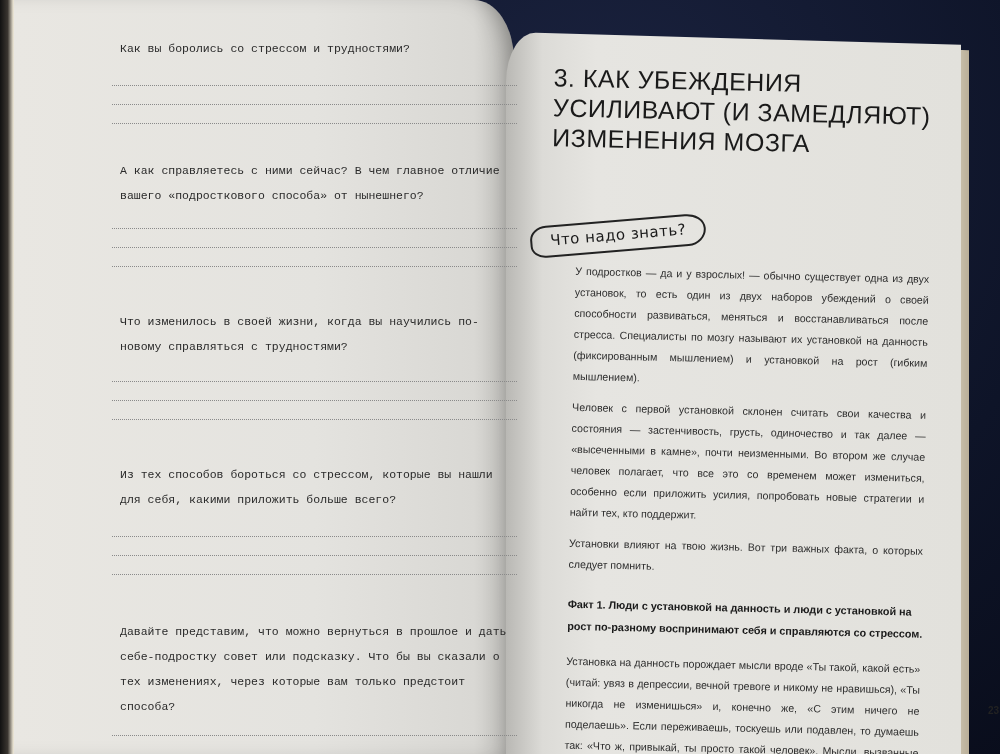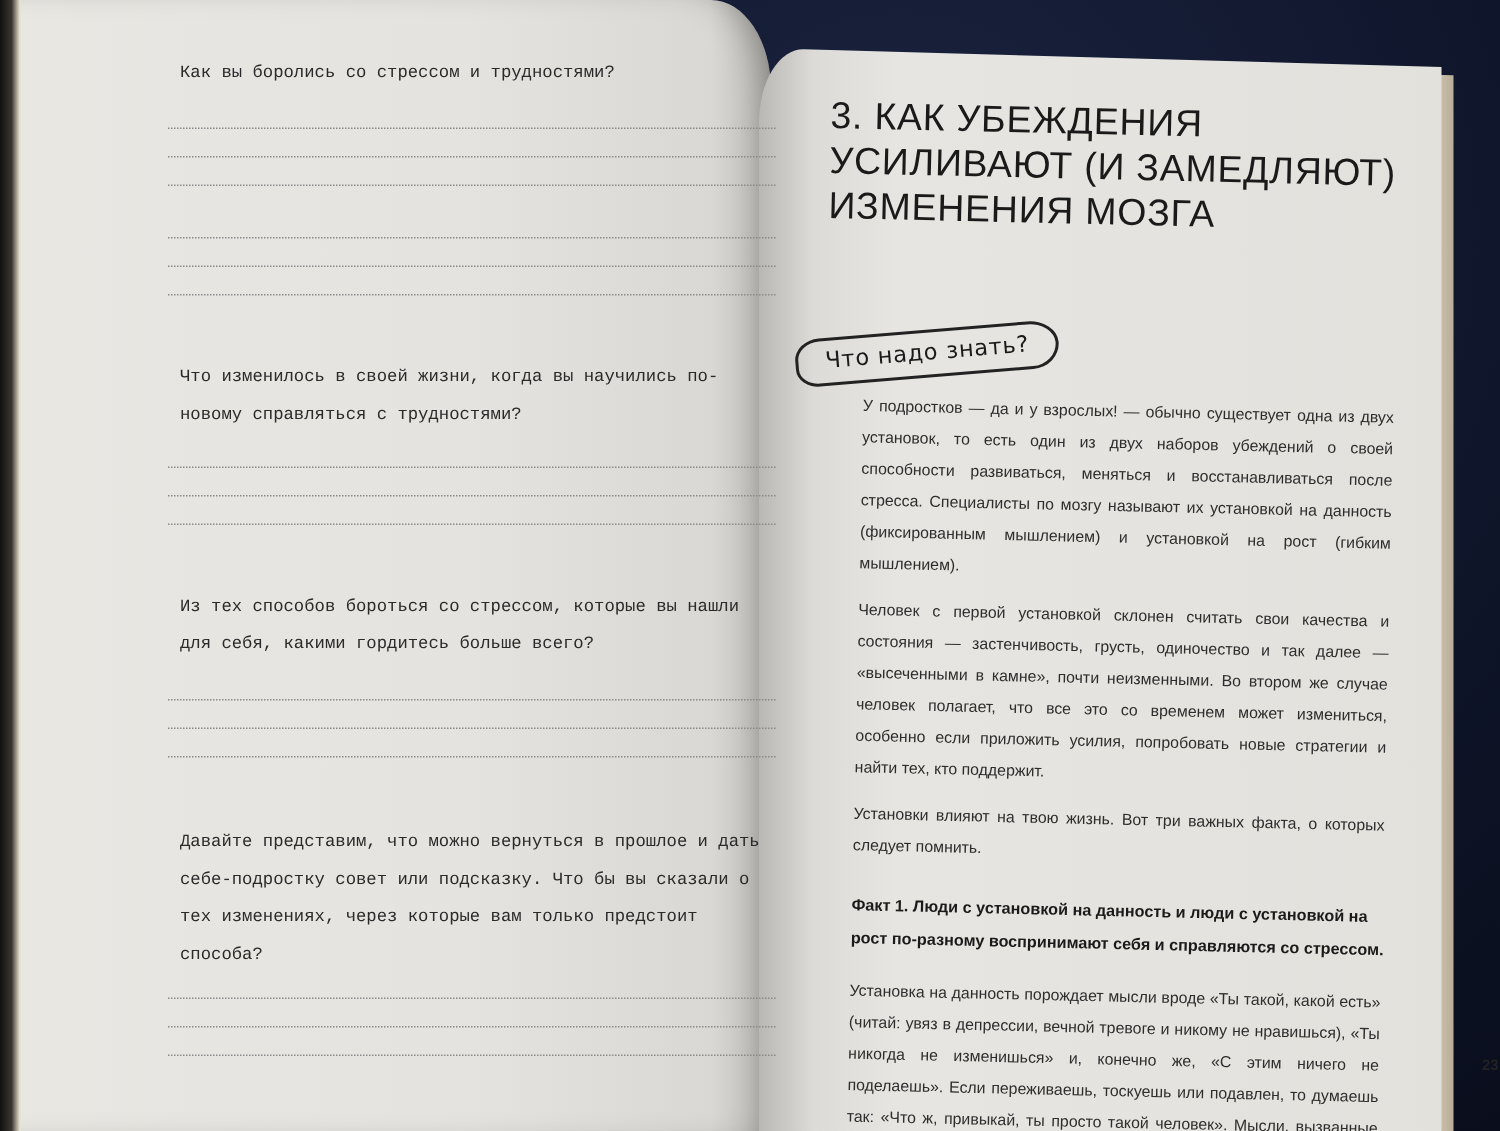--- a/index.html
+++ b/index.html
@@ -74,32 +74,33 @@
 
 <div class="left-content">
   <div style="margin-bottom:34px">
     <p class="question">Как вы боролись со стрессом и трудностями?</p>
     <div style="height:10px"></div>
     <div class="answer-line" style="margin-top:14px"></div>
     <div class="answer-line" style="margin-top:18px"></div>
     <div class="answer-line" style="margin-top:18px"></div>
   </div>
   <div style="margin-bottom:42px">
+    <p class="question">А как справляетесь с ними сейчас? В чем главное отличие вашего «подросткового способа» от нынешнего?</p>
     <div class="answer-line" style="margin-top:20px"></div>
     <div class="answer-line" style="margin-top:18px"></div>
     <div class="answer-line" style="margin-top:18px"></div>
   </div>
   <div style="margin-bottom:42px">
     <p class="question">Что изменилось в своей жизни, когда вы научились по-новому справляться с трудностями?</p>
     <div class="answer-line" style="margin-top:22px"></div>
     <div class="answer-line" style="margin-top:18px"></div>
     <div class="answer-line" style="margin-top:18px"></div>
   </div>
   <div style="margin-bottom:44px">
-    <p class="question">Из тех способов бороться со стрессом, которые вы нашли для себя, какими гордитесь больше всего?</p>
+    <p class="question">Из тех способов бороться со стрессом, которые вы нашли для себя, какими приложить больше всего?</p>
     <div class="answer-line" style="margin-top:24px"></div>
     <div class="answer-line" style="margin-top:18px"></div>
     <div class="answer-line" style="margin-top:18px"></div>
   </div>
   <div>
     <p class="question">Давайте представим, что можно вернуться в прошлое и дать себе-подростку совет или подсказку. Что бы вы сказали о тех изменениях, через которые вам только предстоит способа?</p>
     <div class="answer-line" style="margin-top:16px"></div>
     <div class="answer-line" style="margin-top:18px"></div>
     <div class="answer-line" style="margin-top:18px"></div>
 

